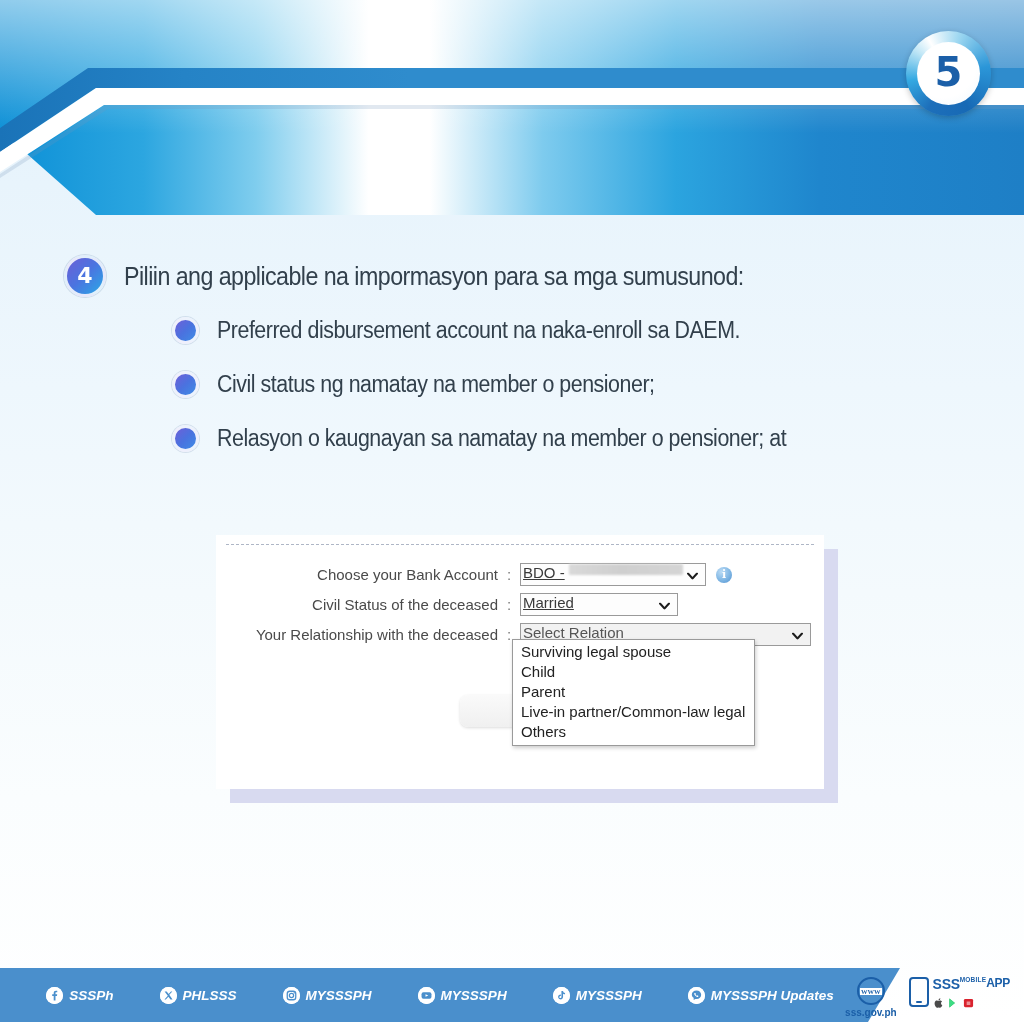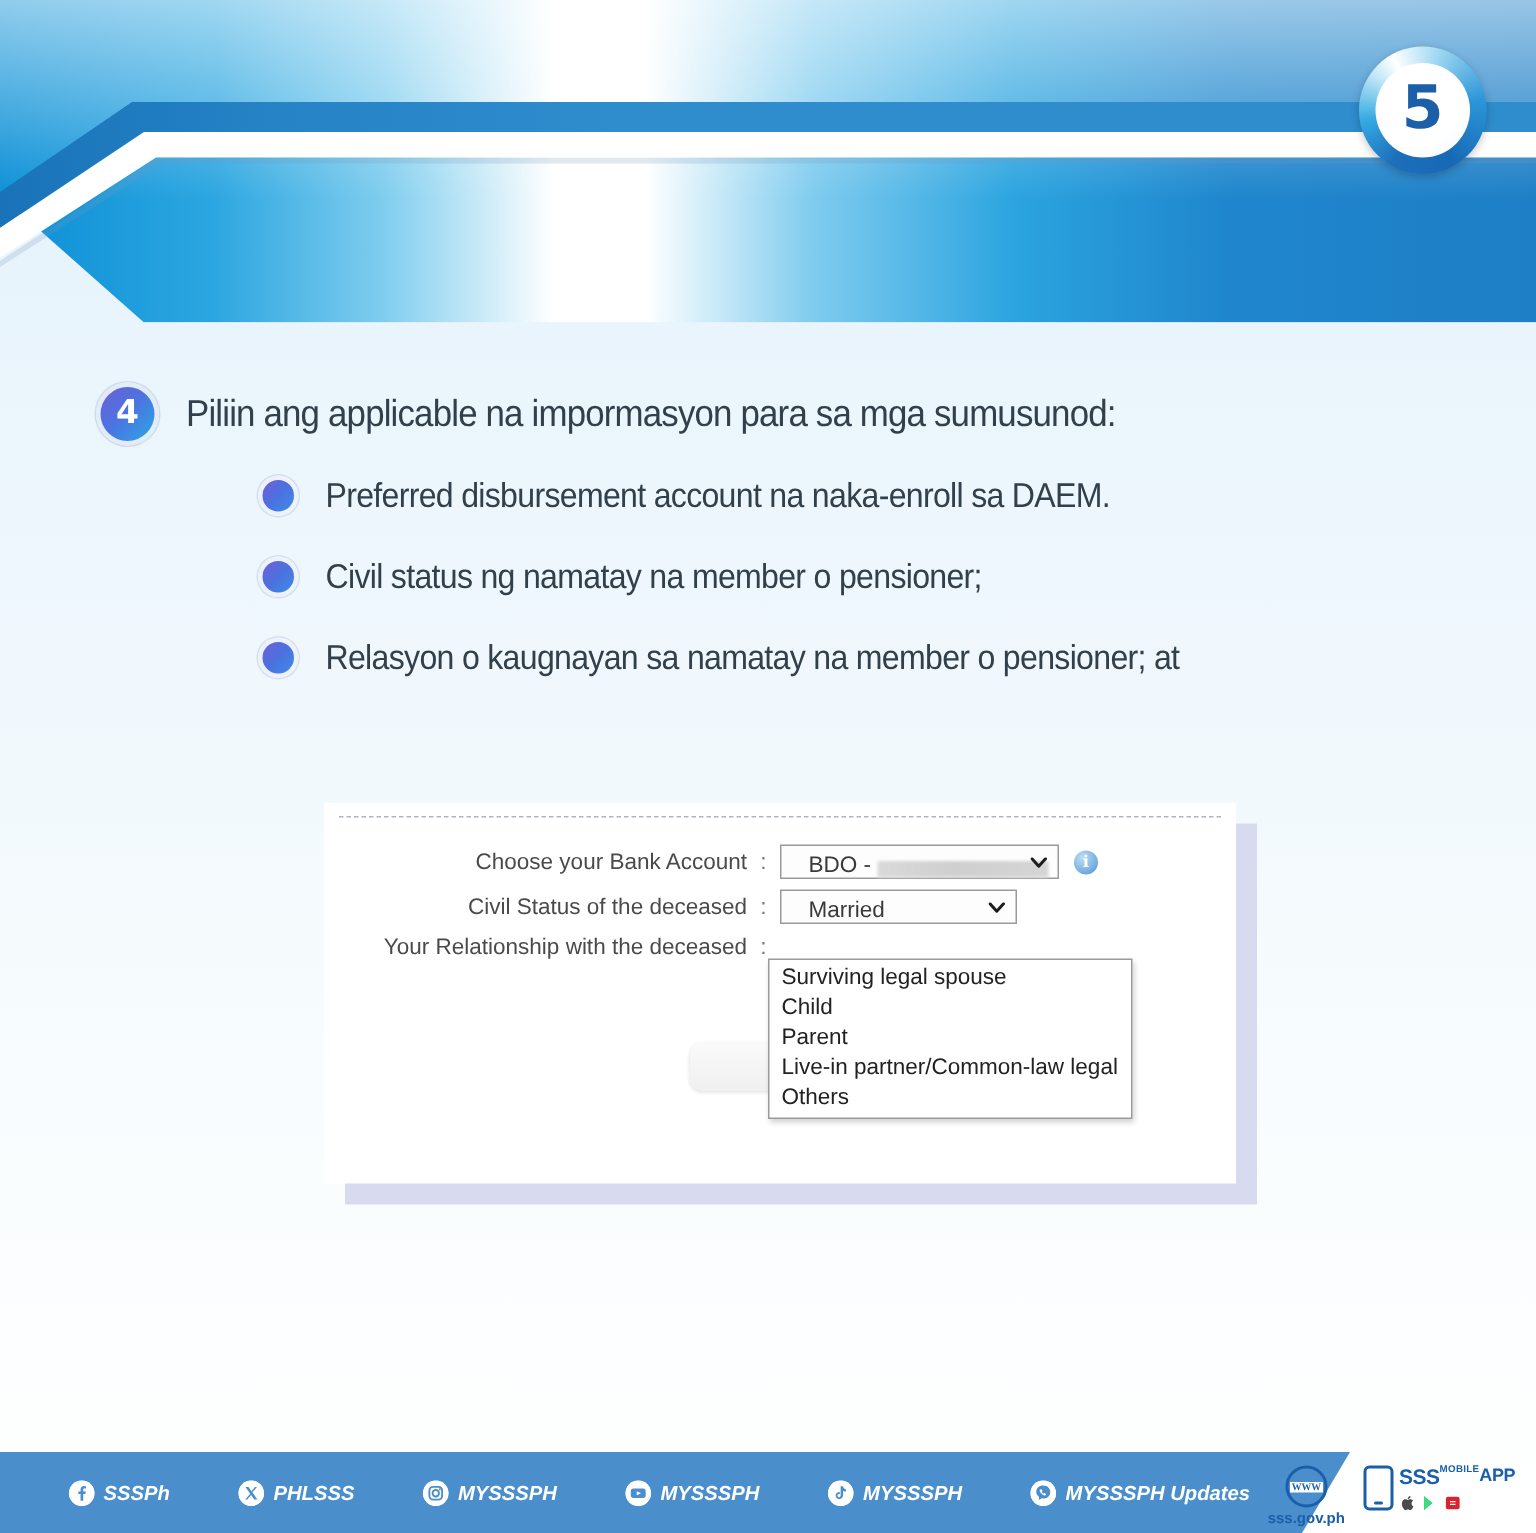--- a/index.html
+++ b/index.html
@@ -267,25 +267,26 @@
     font-size: 15px;
     color: #7a7a7a;
   }
 
   .sel {
     position: relative;
     height: 23px;
     border: 1px solid #9a9a9a;
     background: #fdfdfd;
     display: flex;
-    align-items: flex-end;
-    padding-left: 18px;
+    align-items: flex-start;
+    padding-left: 2px;
     font-size: 15px;
     color: #3a3a3a;
     font-family: "Liberation Sans", sans-serif;
+    text-decoration: underline;
   }
   .sel .caret {
     position: absolute;
     right: 7px;
     top: 50%;
     transform: translateY(-50%);
     font-size: 13px;
     color: #1d1d1d;
     font-weight: bold;
     font-family: "DejaVu Sans", sans-serif;
@@ -385,20 +386,21 @@
   }
   .socials {
     position: absolute;
     left: 0;
     bottom: 0;
     width: 880px;
     height: 54px;
     display: flex;
     align-items: center;
     padding-left: 46px;
+    justify-content: center;
   }
   .social {
     display: flex;
     align-items: center;
     margin-right: 46px;
   }
   .social .glyph {
     width: 17px;
     height: 17px;
     border-radius: 50%;
@@ -579,20 +581,28 @@
               <svg width="11" height="7" viewBox="0 0 11 7">
                   <path d="M1 1 L5.5 6 L10 1" stroke="#1d1d1d" stroke-width="2" fill="none" stroke-linecap="round"></path>
                 </svg>
             </span>
           </div>
         </div>
 
         <div class="form-row">
           <div class="form-label">Your Relationship with the deceased</div>
           <div class="colon">:</div>
+          <div class="sel sel-rel">
+            <span>Select Relation</span>
+            <span class="caret">
+              <svg width="11" height="7" viewBox="0 0 11 7">
+                  <path d="M1 1 L5.5 6 L10 1" stroke="#1d1d1d" stroke-width="2" fill="none" stroke-linecap="round"></path>
+                </svg>
+            </span>
+          </div>
         </div>
 
       </div>
 
       <div class="options-panel">
         <div class="option">Surviving legal spouse</div>
         <div class="option">Child</div>
         <div class="option">Parent</div>
         <div class="option">Live-in partner/Common-law legal</div>
         <div class="option">Others</div>

